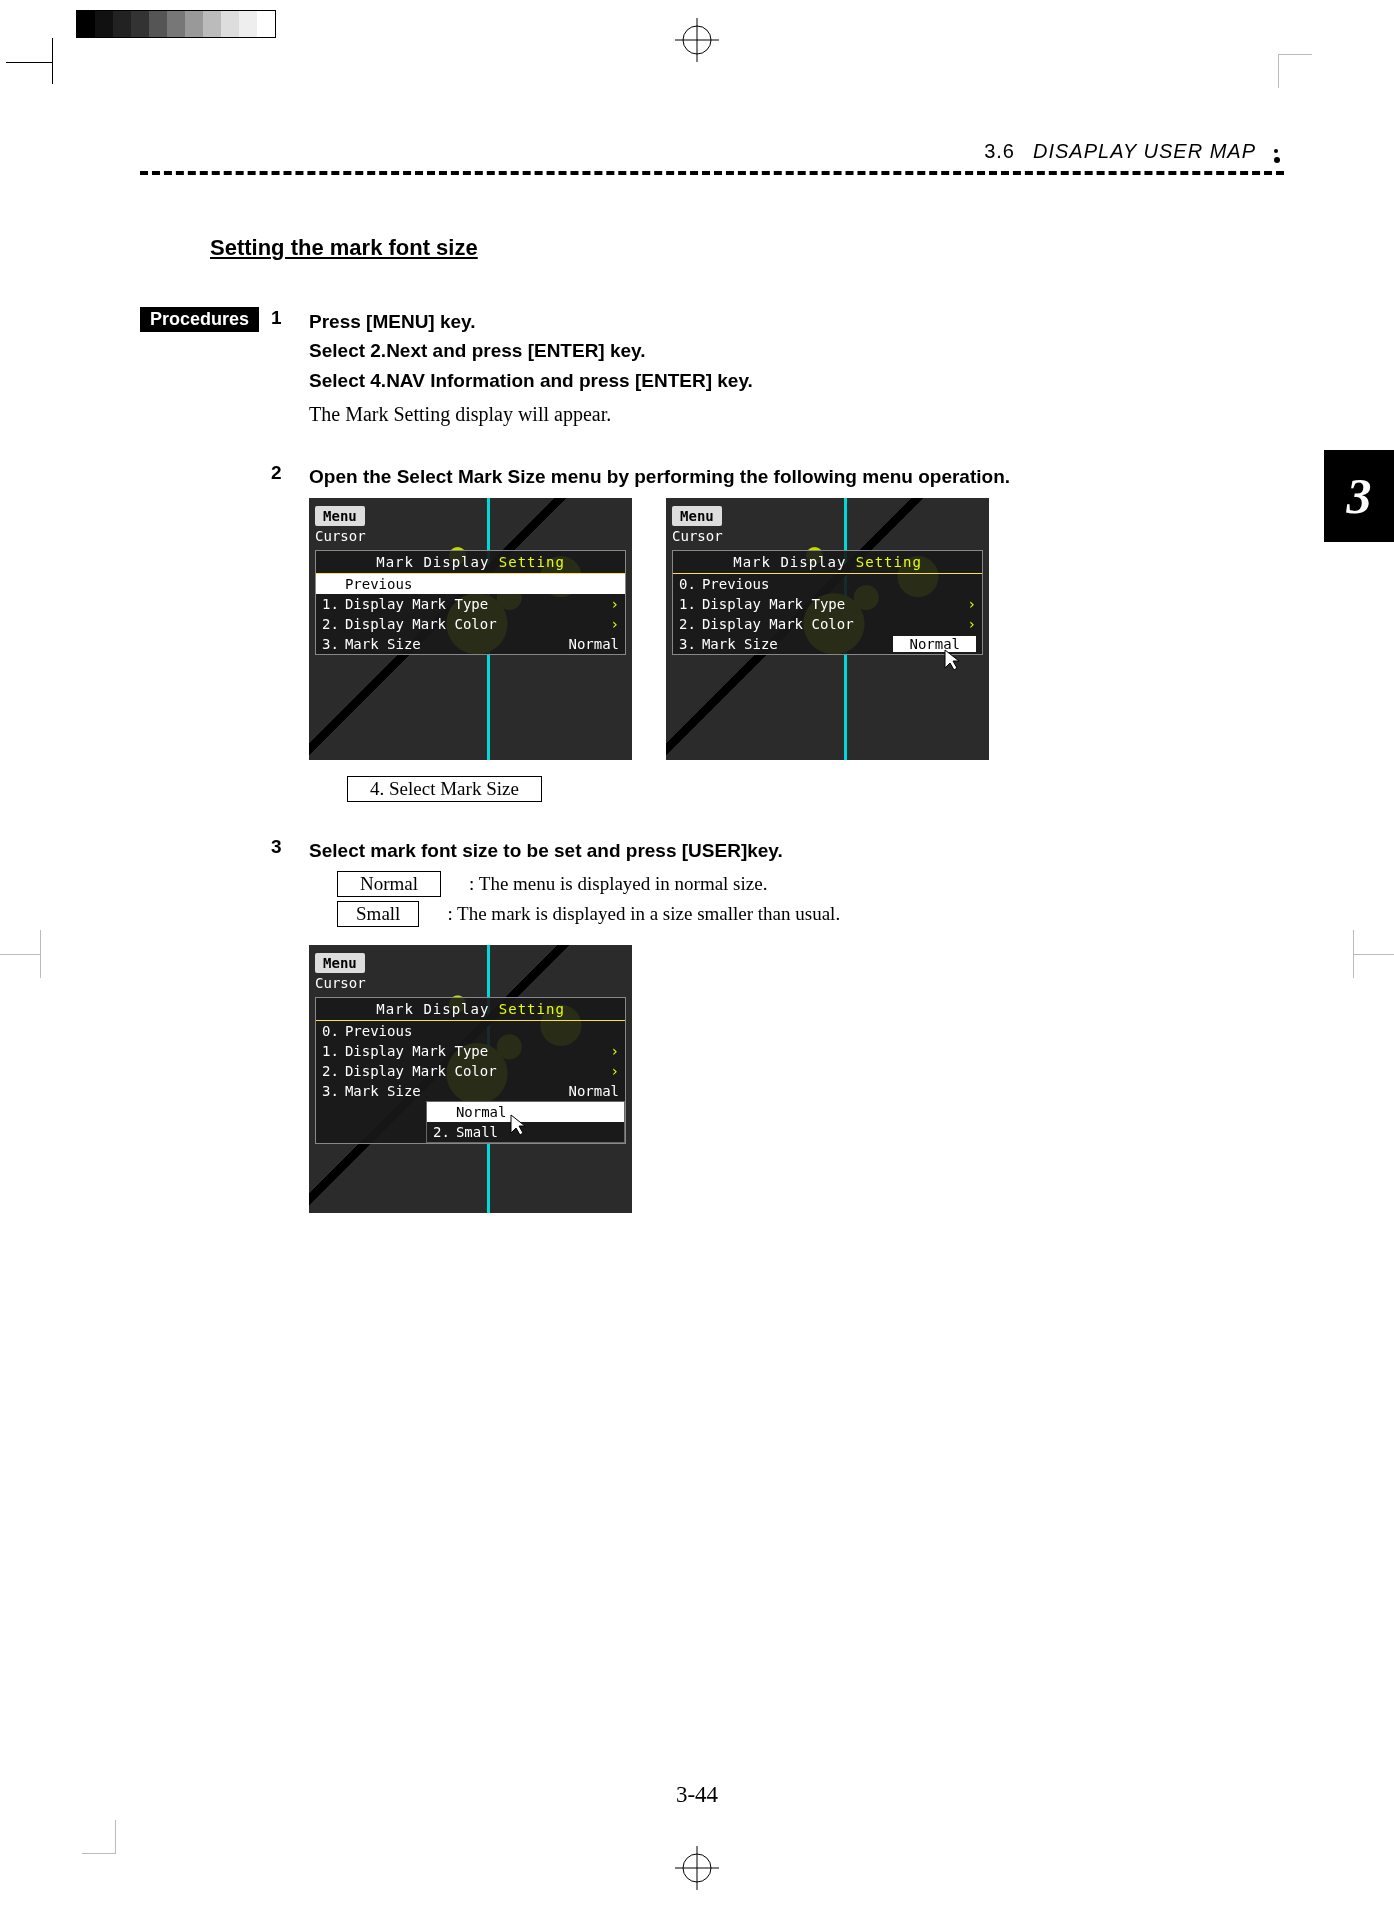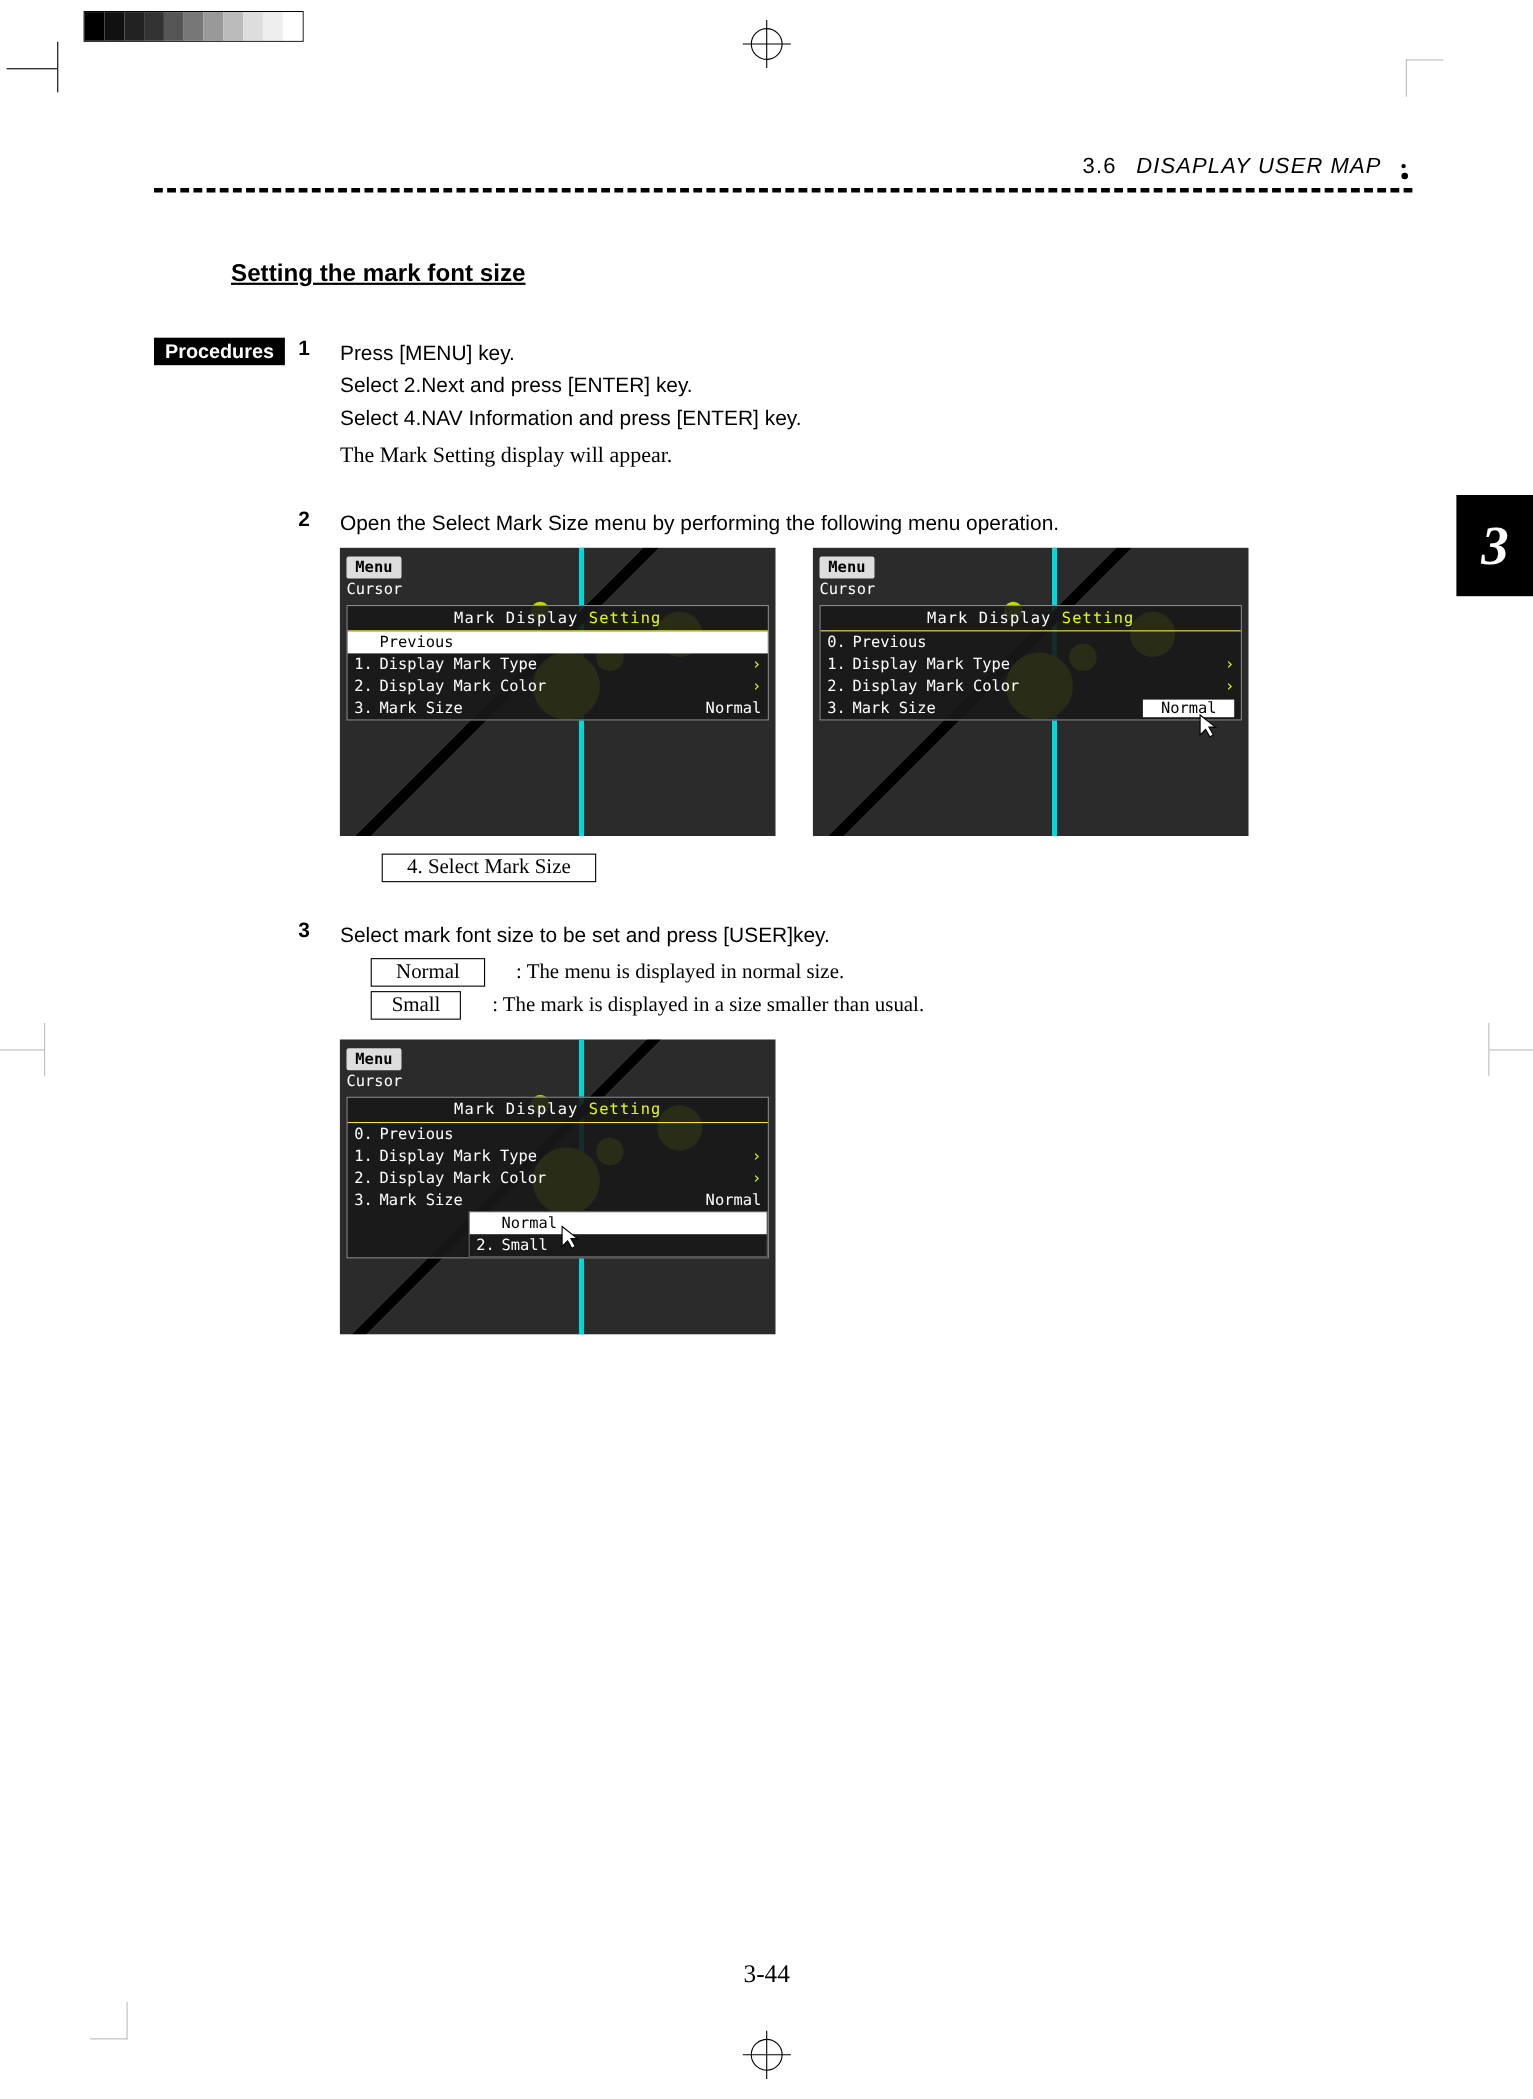--- a/index.html
+++ b/index.html
@@ -68,29 +68,29 @@
 
   .proc-row{display:flex;align-items:flex-start;gap:12px}
   .proc-badge{
     background:#000;color:#fff;padding:2px 10px;
     font-weight:bold;font-size:18px;white-space:nowrap
   }
   .stepcol{flex:1}
   .step{display:flex;gap:18px;margin-bottom:16px}
   .stepnum{font-weight:bold;font-size:19px;min-width:20px}
   .stepbody{flex:1}
-  .step-b{font-weight:normal;font-size:19px;line-height:1.55}
+  .step-b{font-weight:bold;font-size:19px;line-height:1.55}
   .plain{
     font-family:"Times New Roman",serif;font-size:20px;
     margin:8px 0 20px 0
   }
 
   .screens{display:flex;gap:34px;margin:6px 0 16px 0}
   .screen{
-    width:396px;height:262px;position:relative;
+    width:323px;height:262px;position:relative;
     background:#2b2b2b;overflow:hidden;font-family:monospace
   }
   .radar{
     position:absolute;inset:0;
     background:
       radial-gradient(circle at 62% 38%, #e5ff00 0 12px, transparent 13px),
       radial-gradient(circle at 46% 22%, #e5ff00 0 8px, transparent 9px),
       radial-gradient(circle at 78% 30%, #e5ff00 0 20px, transparent 21px),
       radial-gradient(circle at 52% 48%, #e5ff00 0 30px, transparent 31px),
       linear-gradient(135deg, transparent 42%, #000 42% 44%, transparent 44%),

